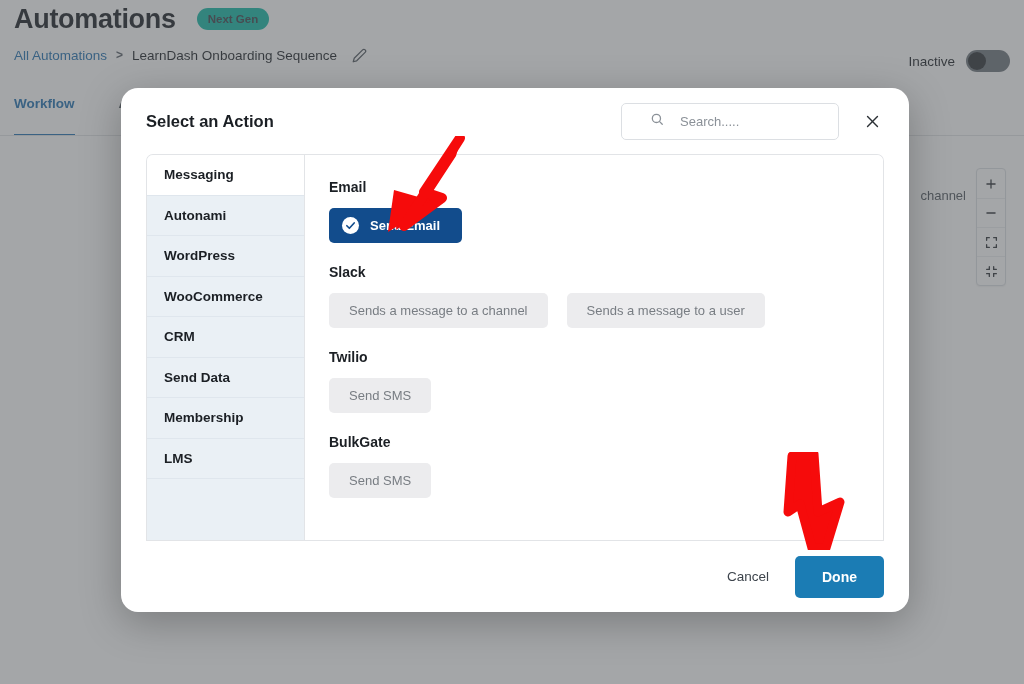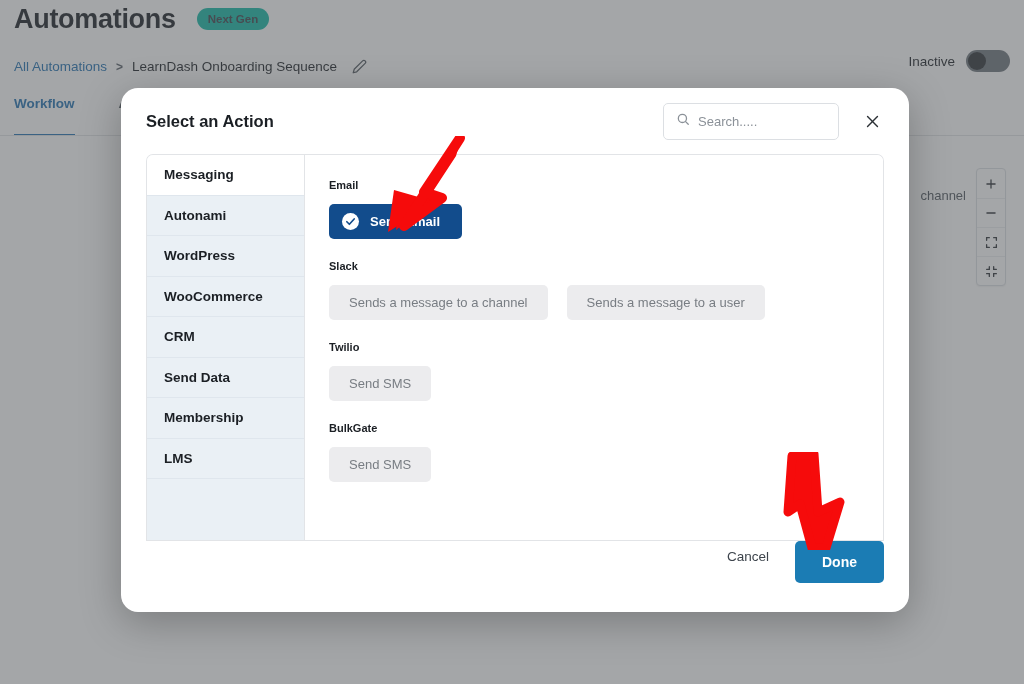--- a/index.html
+++ b/index.html
@@ -48,21 +48,21 @@
     font-weight: 700;
     padding: 5px 11px;
     border-radius: 12px;
   }
 
   .breadcrumb {
     position: absolute;
     left: 14px;
     top: 48px;
     display: flex;
-    align-items: flex-end;
+    align-items: flex-start;
     gap: 9px;
     font-size: 13.5px;
     height: 26px;
   }
   .crumb-link {
     color: #2271b1;
     font-weight: 500;
     cursor: pointer;
   }
   .crumb-sep {
@@ -210,28 +210,28 @@
     padding: 0 24px 0 25px;
     flex: 0 0 auto;
   }
   .modal-title {
     font-size: 16.5px;
     font-weight: 600;
     color: #1b1f24;
     flex: 1;
   }
   .search-box {
-    width: 176px;
+    width: 218px;
     height: 37px;
     border: 1px solid #dcdfe3;
     border-radius: 5px;
     display: flex;
     align-items: center;
-    gap: 8px;
-    padding: 0 12px;
+    gap: 16px;
+    padding: 0 28px;
     background: #fff;
   }
   .search-box input {
     border: 0;
     outline: 0;
     font-size: 13px;
     font-family: "Liberation Sans", sans-serif;
     color: #2c3136;
     background: transparent;
     width: 100%;
@@ -297,21 +297,21 @@
   .actions-pane::-webkit-scrollbar { width: 9px; }
   .actions-pane::-webkit-scrollbar-track { background: #fff; }
   .actions-pane::-webkit-scrollbar-thumb {
     background: #c7cbd0;
     border-radius: 5px;
     border: 2px solid #fff;
   }
 
   .group { margin-bottom: 21px; }
   .group-title {
-    font-size: 11px;
+    font-size: 14px;
     font-weight: 700;
     color: #1b1f24;
     margin-bottom: 13px;
   }
   .chip-row {
     display: flex;
     gap: 19px;
     flex-wrap: wrap;
   }
   .chip {
@@ -347,21 +347,21 @@
     justify-content: center;
     flex: 0 0 auto;
   }
 
   .modal-foot {
     height: 72px;
     flex: 0 0 auto;
     border-top: 1px solid #e2e4e7;
     margin: 0 25px;
     display: flex;
-    align-items: flex-start;
+    align-items: center;
     justify-content: flex-end;
     gap: 22px;
   }
   .btn-cancel {
     background: transparent;
     border: 0;
     font-size: 13.5px;
     font-weight: 500;
     color: #3d444c;
     cursor: pointer;

